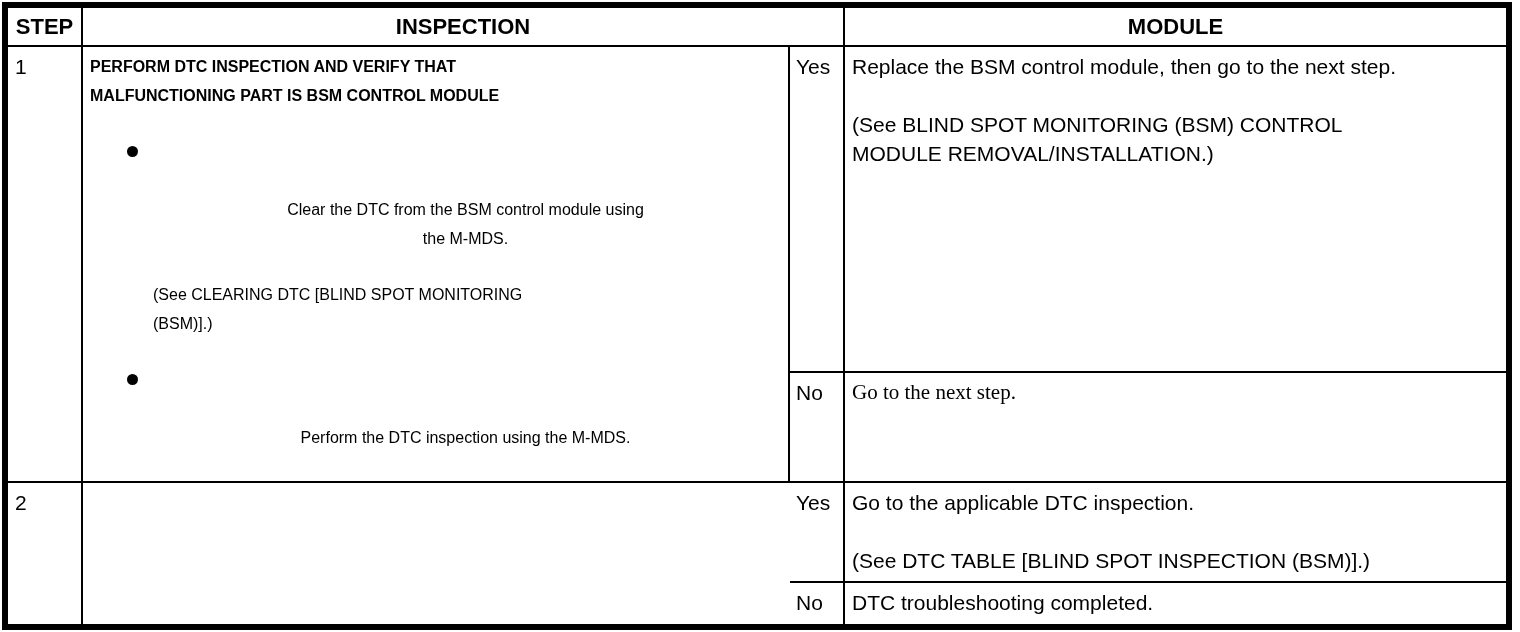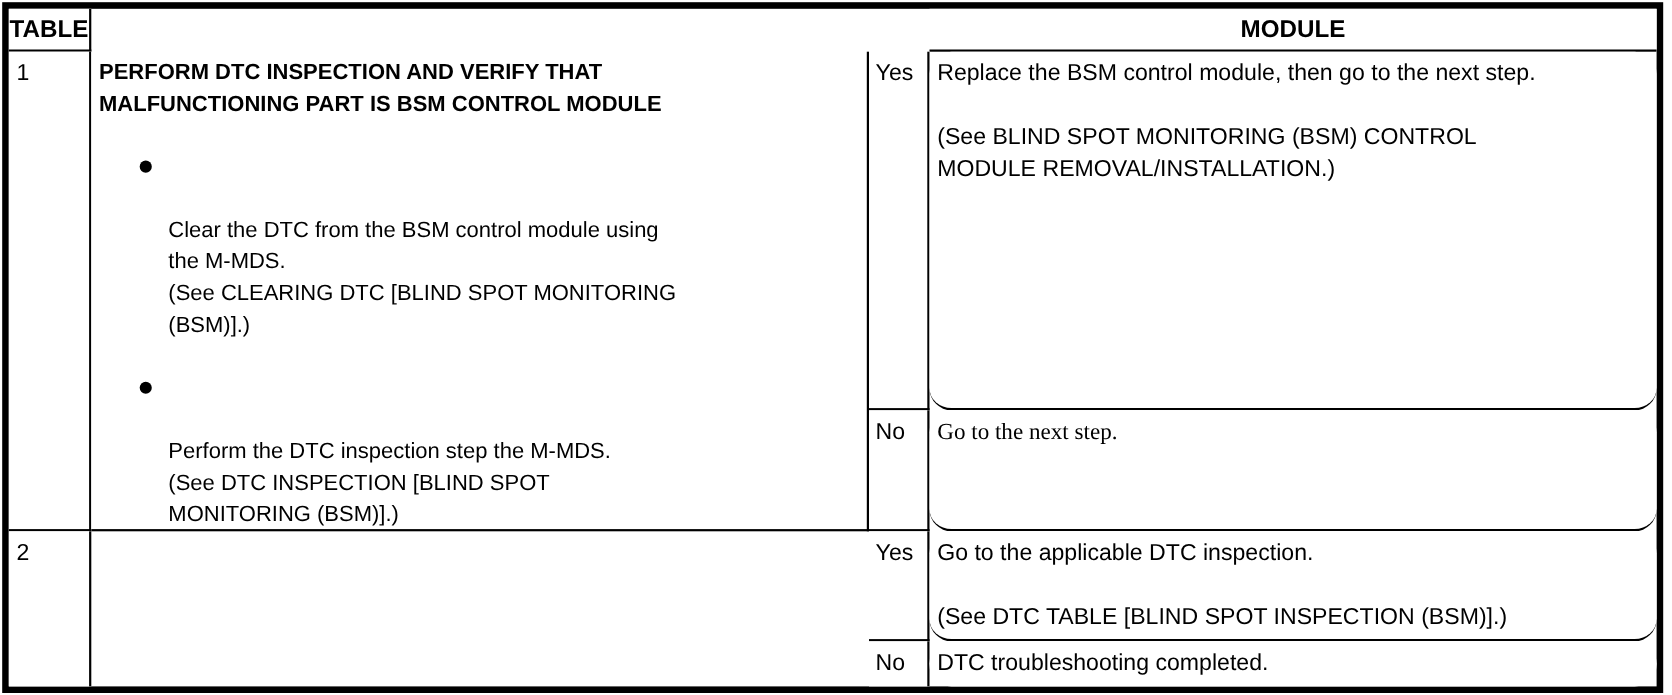--- a/index.html
+++ b/index.html
@@ -43,82 +43,86 @@
   .no1-label  { grid-column: 3; grid-row: 3; }
   .no1-act    { grid-column: 4; grid-row: 3; font-family: Liberation Serif, serif; }
   .step-2 { grid-column: 1; grid-row: 4 / span 2; }
   .insp-2 { grid-column: 2; grid-row: 4 / span 2; }
   .yes2-label { grid-column: 3; grid-row: 4; }
   .yes2-act   { grid-column: 4; grid-row: 4; }
   .no2-label  { grid-column: 3; grid-row: 5; }
   .no2-act    { grid-column: 4; grid-row: 5; }
 
   .insp-cell {
-    font-size: 20px; line-height: 29px;
+    font-size: 16px; line-height: 29px;
     padding: 5px 10px 0 7px;
   }
   .insp-title {
     font-weight: bold;
     white-space: pre-line;
   }
   .bullet-item {
     position: relative;
     padding-left: 63px;
     margin-top: 27px;
     white-space: pre-line;
+    text-align: center;
   }
   .dot {
     position: absolute;
     left: 37px; top: 9px;
     width: 11px; height: 11px;
     border-radius: 50%;
     background: #000000;
   }
   .note {
     padding-left: 63px;
+    margin-top: 27px;
     white-space: pre-line;
   }
   .yn-cell {
     font-size: 21px; line-height: 29px;
     padding: 5px 8px 0 6px;
   }
   .act-cell {
     font-size: 21px; line-height: 29px;
     padding: 5px 8px 0 7px;
     white-space: pre-line;
-    border-radius: 20px;
   }
 </style>
 </head>
 <body>
 
 <div class="doc-table">
 
   <div class="cell hdr hdr-step br bb">
-    <span>TABLE</span>
+    <span>STEP</span>
+  </div>
+  <div class="cell hdr hdr-insp br bb">
+    <span>INSPECTION</span>
   </div>
   <div class="cell hdr hdr-action bb">
     <span>MODULE</span>
   </div>
 
   <div class="cell step-cell step-1 br bb">1</div>
 
   <div class="cell insp-cell insp-1 br bb">
     <div class="insp-title">PERFORM DTC INSPECTION AND VERIFY THAT
 MALFUNCTIONING PART IS BSM CONTROL MODULE</div>
     <div class="bullet-item">
       <span class="dot"></span>
       <span>Clear the DTC from the BSM control module using
 the M-MDS.</span>
     </div>
     <div class="note">(See CLEARING DTC [BLIND SPOT MONITORING
 (BSM)].)</div>
     <div class="bullet-item">
       <span class="dot"></span>
-      <span>Perform the DTC inspection step the M-MDS.</span>
+      <span>Perform the DTC inspection using the M-MDS.</span>
     </div>
     <div class="note">(See DTC INSPECTION [BLIND SPOT
 MONITORING (BSM)].)</div>
 
   </div>
 
   <div class="cell yn-cell yes1-label br bb">Yes</div>
   <div class="cell act-cell yes1-act bb">Replace the BSM control module, then go to the next step.
 
 (See BLIND SPOT MONITORING (BSM) CONTROL

